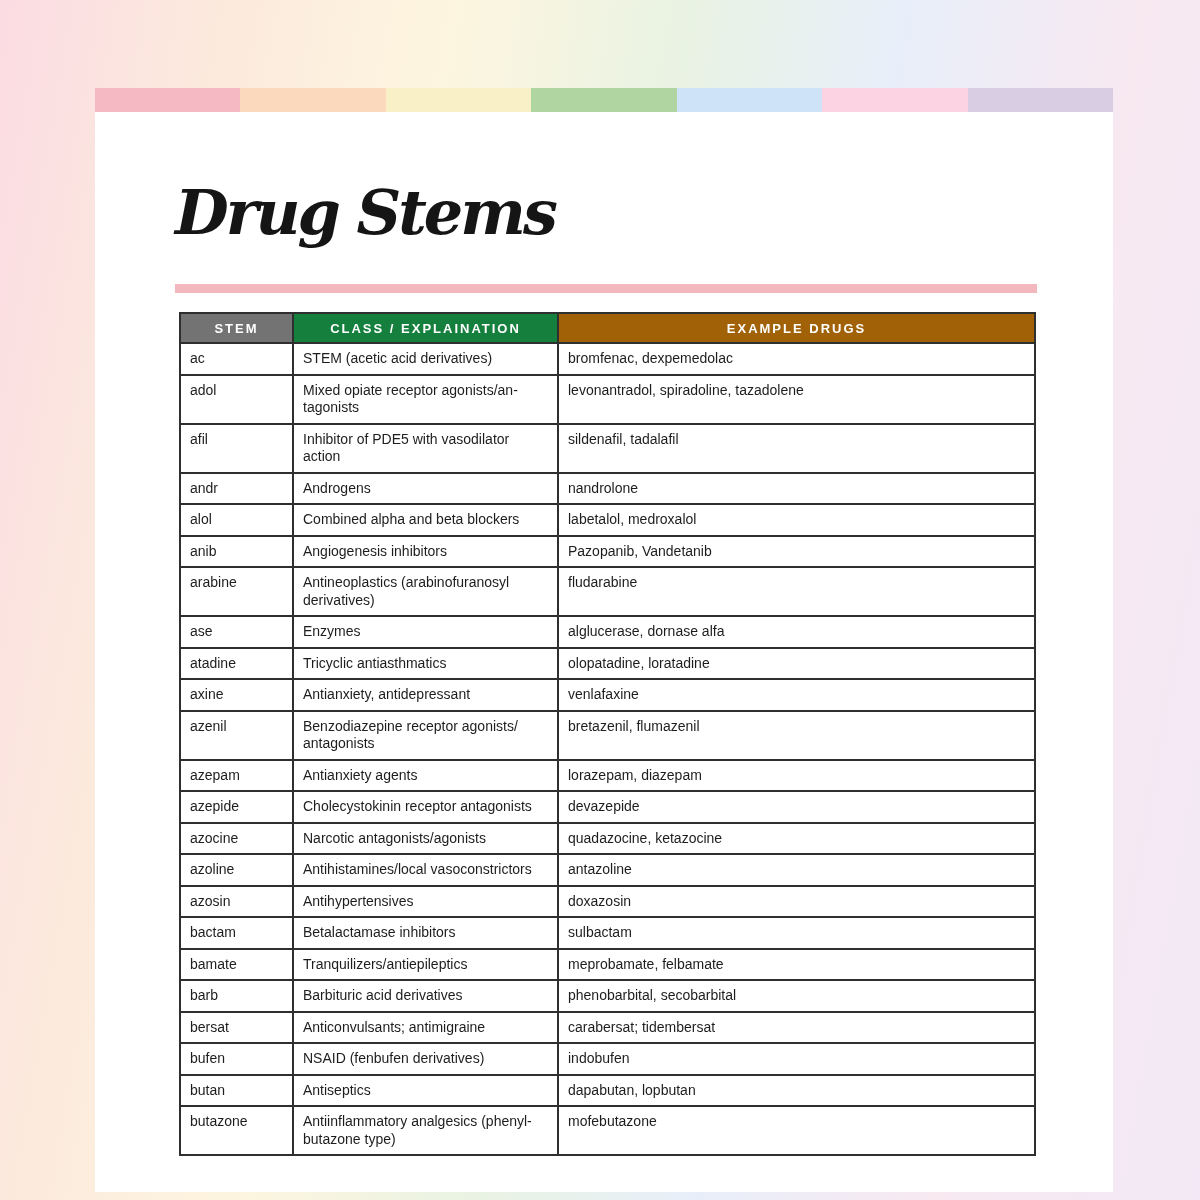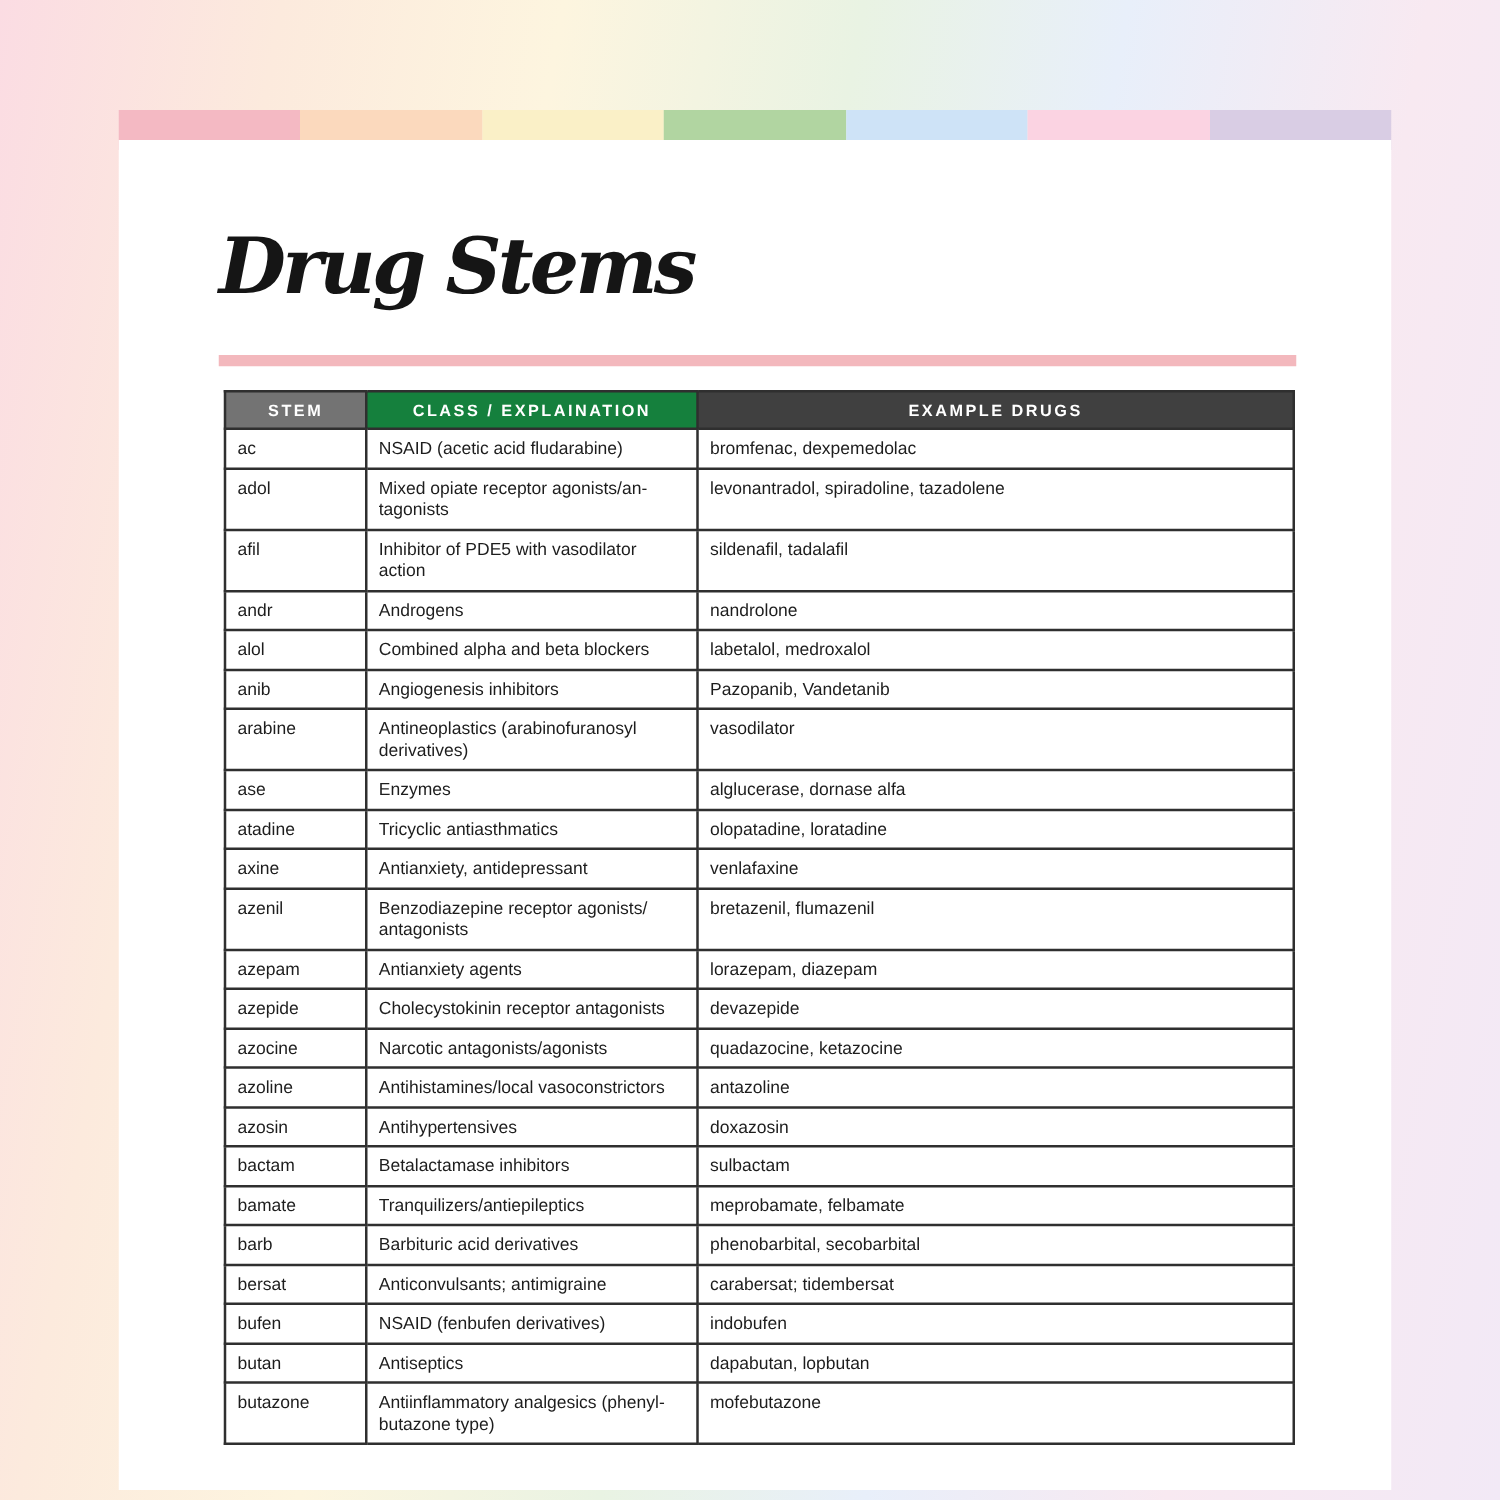--- a/index.html
+++ b/index.html
@@ -101,27 +101,27 @@
     <table>
       <colgroup>
         <col class="col-stem">
         <col class="col-class">
         <col class="col-ex">
       </colgroup>
       <thead>
         <tr>
           <th style="background: #737373;">STEM</th>
           <th style="background: #15803d;">CLASS / EXPLAINATION</th>
-          <th style="background: #404040;">EXAMPLE DRUGS</th>
+          <th style="background: #a16207;">EXAMPLE DRUGS</th>
         </tr>
       </thead>
       <tbody>
           <tr>
             <td class="col-stem">ac</td>
-            <td class="col-class">NSAID (acetic acid fludarabine)</td>
+            <td class="col-class">STEM (acetic acid derivatives)</td>
             <td class="col-ex">bromfenac, dexpemedolac</td>
           </tr>
           <tr>
             <td class="col-stem">adol</td>
             <td class="col-class">Mixed opiate receptor agonists/an­tagonists</td>
             <td class="col-ex">levonantradol, spiradoline, tazadolene</td>
           </tr>
           <tr>
             <td class="col-stem">afil</td>
             <td class="col-class">Inhibitor of PDE5 with vasodilator action</td>
@@ -138,21 +138,21 @@
             <td class="col-ex">labetalol, medroxalol</td>
           </tr>
           <tr>
             <td class="col-stem">anib</td>
             <td class="col-class">Angiogenesis inhibitors</td>
             <td class="col-ex">Pazopanib, Vandetanib</td>
           </tr>
           <tr>
             <td class="col-stem">arabine</td>
             <td class="col-class">Antineoplastics (arabinofuranosyl derivatives)</td>
-            <td class="col-ex">vasodilator</td>
+            <td class="col-ex">fludarabine</td>
           </tr>
           <tr>
             <td class="col-stem">ase</td>
             <td class="col-class">Enzymes</td>
             <td class="col-ex">alglucerase, dornase alfa</td>
           </tr>
           <tr>
             <td class="col-stem">atadine</td>
             <td class="col-class">Tricyclic antiasthmatics</td>
             <td class="col-ex">olopatadine, loratadine</td>

